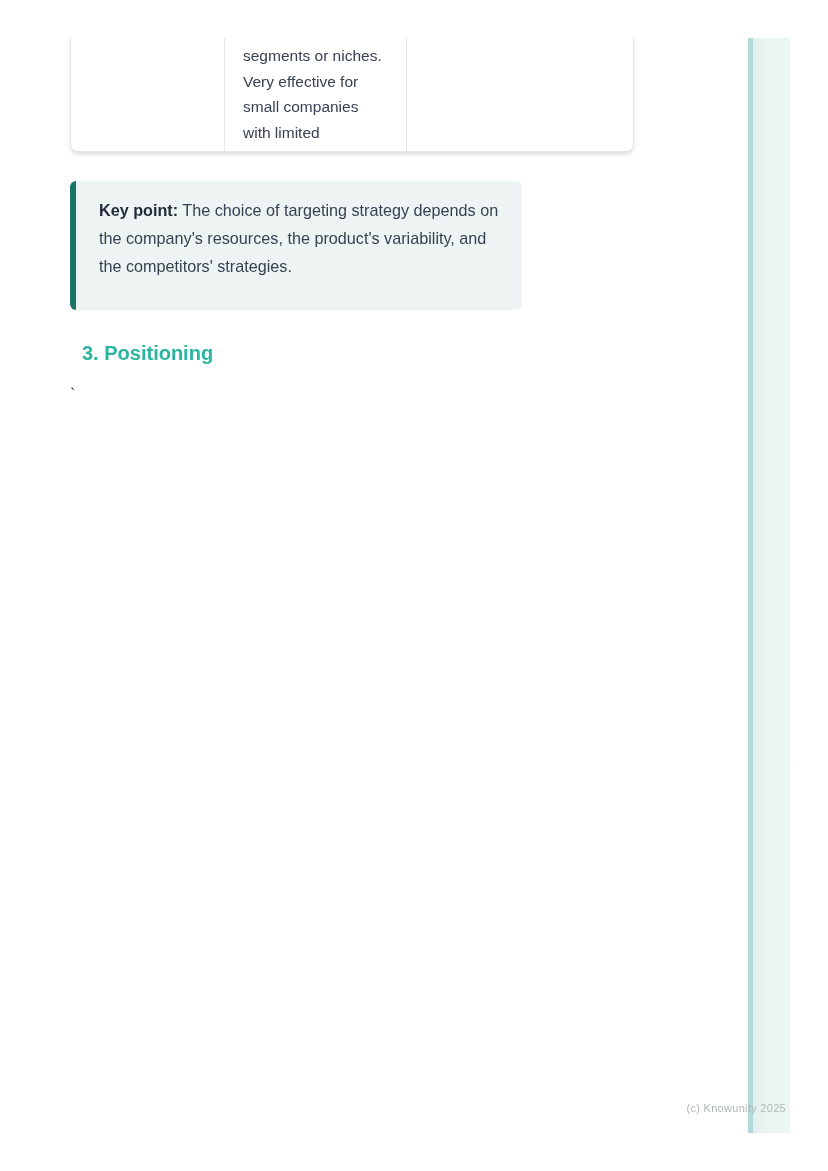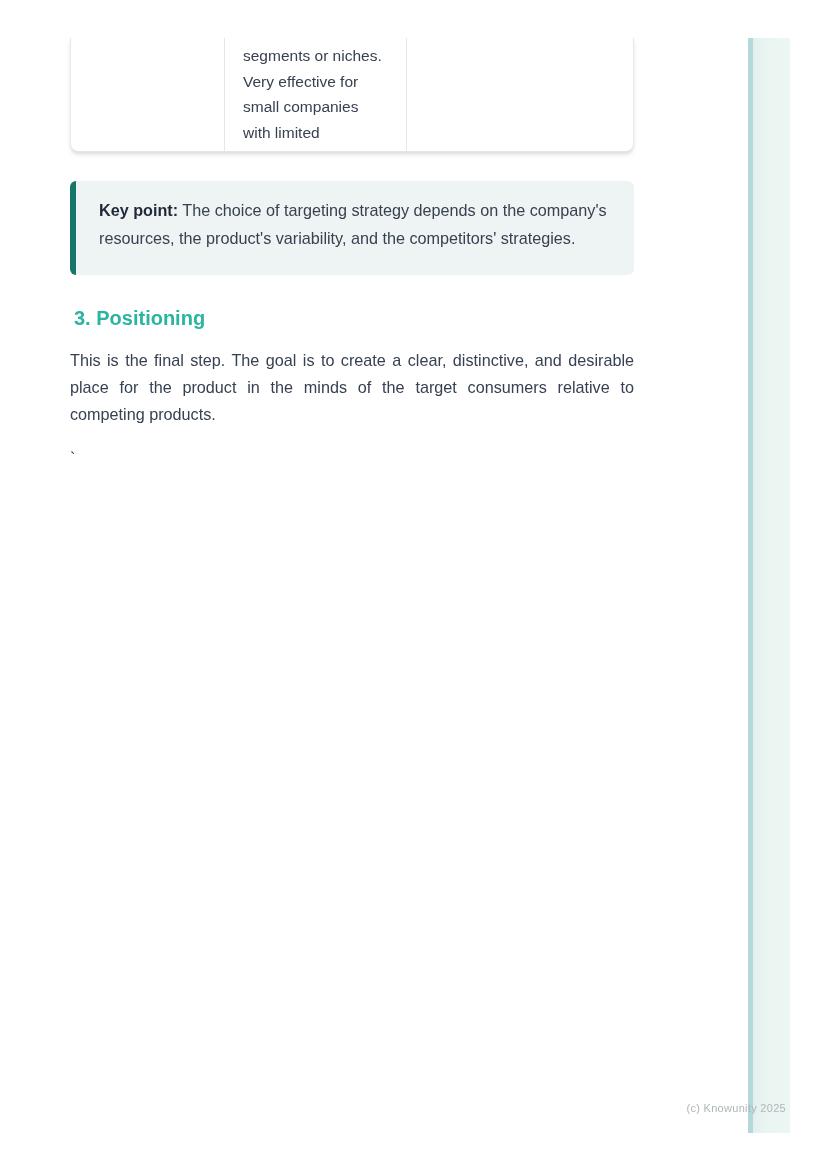--- a/index.html
+++ b/index.html
@@ -48,37 +48,37 @@
     color: #374151;
   }
   .tcell.c1 { width: 154px; border-right: 1px solid #e5e7eb; }
   .tcell.c2 { width: 182px; border-right: 1px solid #e5e7eb; }
   .tcell.c3 { width: 228px; }
 
   
   .callout {
     margin-top: 29px;
     box-sizing: border-box;
-    width: 564px;
+    width: 452px;
     background: #eef4f3;
     border-left: 6px solid #17756a;
     border-radius: 6px;
-    padding: 15px 17px 23px 23px;
+    padding: 15px 17px 30px 23px;
   }
   .callout p {
     margin: 0;
     font-size: 16.2px;
     line-height: 28px;
     color: #374151;
   }
   .callout strong { color: #1f2937; font-weight: 700; }
 
   
   h2.section-heading {
-    margin: 32px 0 0 4px;
+    margin: 32px 0 0 12px;
     font-size: 20px;
     line-height: 22px;
     font-weight: 700;
     color: #2ab5a0;
   }
   p.body-par {
     margin: 18px 0 0 0;
     font-size: 16.2px;
     line-height: 27px;
     text-align: justify;
@@ -127,21 +127,20 @@
       <div class="tcell c1"></div>
       <div class="tcell c2">segments or niches. Very effective for small companies with limited resources.</div>
     </div>
 
     <div class="callout">
       <p><strong>Key point:</strong> <span>The choice of targeting strategy depends on the company's resources, the product's variability, and the competitors' strategies.</span></p>
     </div>
 
     <h2 class="section-heading">3. Positioning</h2>
 
-    <p class="body-par">This is the final step. The goal is to create a clear, distinctive, and desirable place for the product in the minds of the target consumers relative to competing products.</p>
 
 
     <p class="stray">`</p>
 
   </div>
 
   <div class="edge-stripe"></div>
 
   <div class="footer">(c) Knowunity 2025</div>
 

